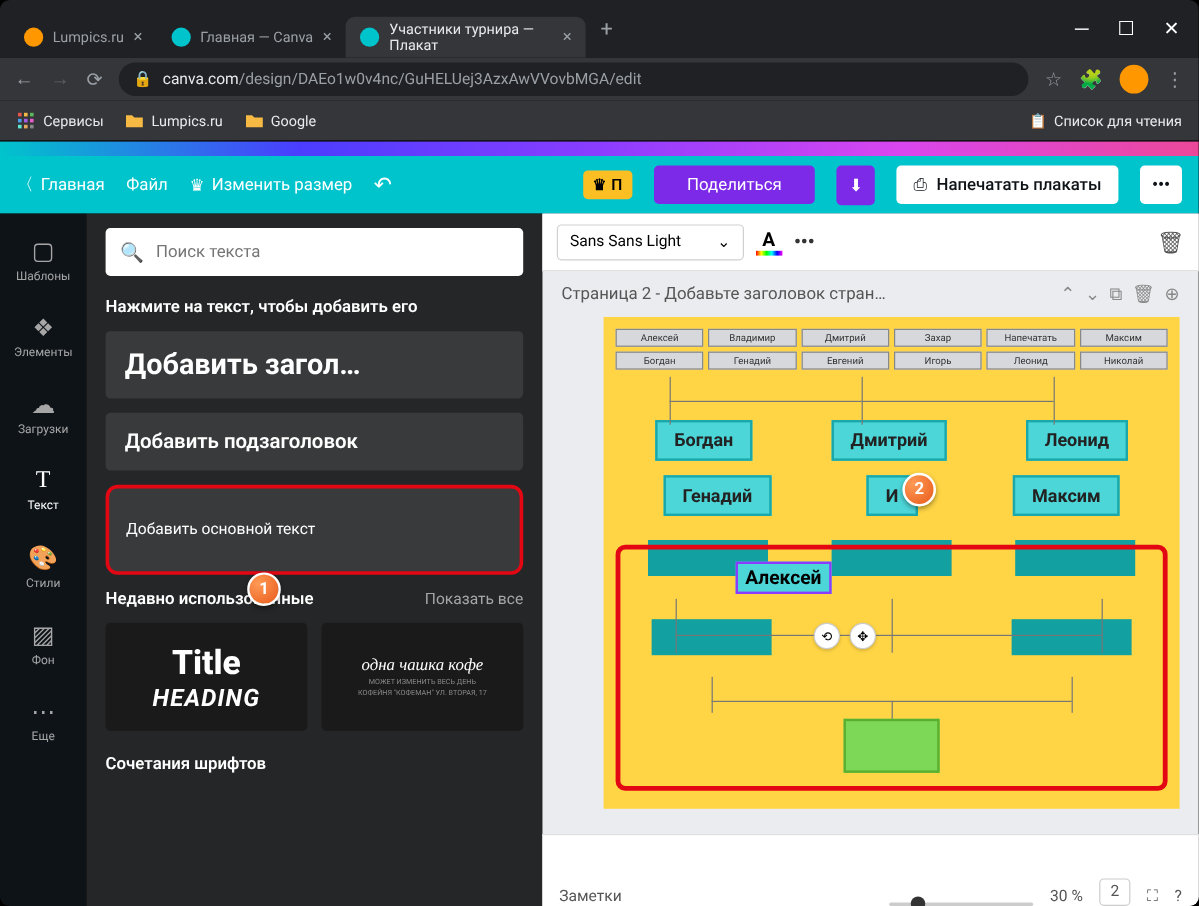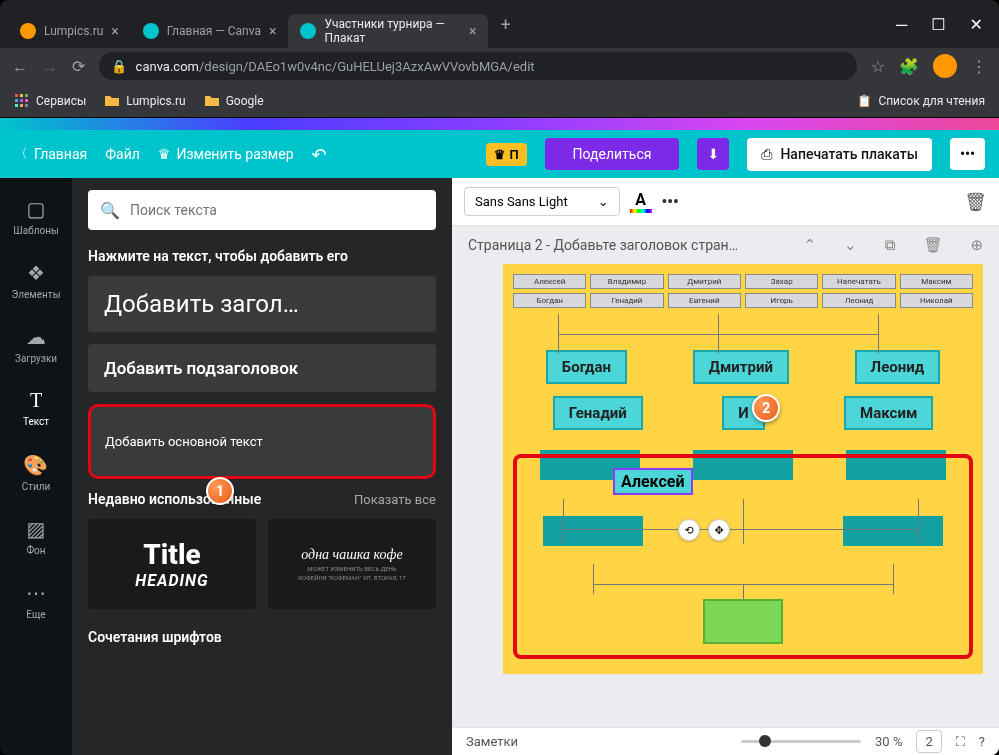--- a/index.html
+++ b/index.html
@@ -28,54 +28,54 @@
 .main{display:flex;height:577px}
 .sidebar{width:72px;background:#0e1318;display:flex;flex-direction:column;padding-top:6px}
 .sb-item{display:flex;flex-direction:column;align-items:center;justify-content:center;height:64px;color:#a6a6a6;font-size:10px;gap:4px;cursor:pointer}
 .sb-item.active{color:#fff}
 .sb-icon{font-size:20px}
 .panel{width:380px;background:#252627;display:flex;flex-direction:column;padding:12px 16px;gap:12px;overflow:hidden}
 .search{background:#fff;border-radius:4px;height:40px;display:flex;align-items:center;padding:0 12px;gap:10px}
 .search input{border:none;outline:none;font-size:14px;flex:1;background:transparent}
 .panel-hint{color:#fff;font-size:14px;font-weight:600;margin-top:6px}
 .text-btn{background:#393a3b;border-radius:4px;padding:14px 16px;color:#fff;cursor:pointer}
-.text-h1{font-size:24px;font-weight:400}
+.text-h1{font-size:24px;font-weight:700}
 .text-h2{font-size:17px;font-weight:600}
 .text-body{font-size:13px}
 .highlight-red{border:3px solid #e30613;border-radius:10px;padding:27px 14px}
 .section-row{display:flex;justify-content:space-between;align-items:center}
 .section-title{color:#fff;font-size:14px;font-weight:600}
 .section-link{color:#a6a6a6;font-size:13px}
 .thumb-row{display:flex;gap:12px}
 .thumb{flex:1;background:#1a1a1a;height:90px;border-radius:4px;display:flex;flex-direction:column;align-items:center;justify-content:center;color:#fff}
 .thumb-title{font-size:28px;font-weight:800}
-.thumb-heading{font-size:16px;font-weight:700;font-style:italic;letter-spacing:1px}
+.thumb-heading{font-size:20px;font-weight:700;font-style:italic;letter-spacing:1px}
 .thumb-coffee{font-size:14px;font-style:italic;font-family:cursive}
 .thumb-sub{font-size:6px;color:#888;margin-top:2px}
 .canvas-area{flex:1;background:#ebecf0;display:flex;flex-direction:column;position:relative}
 .canvas-toolbar{height:48px;background:#fff;display:flex;align-items:center;padding:0 12px;gap:10px;border-bottom:1px solid #e0e0e0}
 .font-select{border:1px solid #d0d0d0;border-radius:4px;padding:6px 10px;font-size:13px;display:flex;align-items:center;gap:30px}
 .color-btn{display:flex;flex-direction:column;align-items:center;font-size:16px;font-weight:700}
 .color-underline{width:22px;height:4px;background:linear-gradient(90deg,#f00,#ff0,#0f0,#0ff,#00f,#f0f)}
-.page-header{display:flex;align-items:center;padding:10px 16px;gap:28px;color:#555;font-size:14px}
+.page-header{display:flex;align-items:center;padding:10px 16px;gap:8px;color:#555;font-size:14px}
 .page-header .spacer{flex:1}
 .hdr-icon{color:#888;font-size:15px;cursor:pointer}
 .canvas-wrap{flex:1;display:flex;justify-content:flex-end;padding:0 16px 8px;overflow:hidden}
 .design{width:480px;height:410px;background:#ffd545;position:relative;padding:10px}
 .top-grid{display:grid;grid-template-columns:repeat(6,1fr);gap:4px}
 .small-box{background:#d6d8dc;border:1px solid #888;font-size:8px;text-align:center;padding:2px;color:#333}
 .mid-row{display:flex;justify-content:space-around;margin-top:22px}
 .teal-box{background:#4dd6d8;border:2px solid #1ba8aa;padding:6px 14px;font-size:15px;font-weight:700;color:#222}
 .red-box{position:absolute;left:10px;right:10px;top:190px;bottom:15px;border:4px solid #e30613;border-radius:8px}
 .dark-row{display:flex;justify-content:space-around;margin-top:26px}
 .dark-box{background:#13a0a0;width:100px;height:30px}
 .selected-text{position:absolute;left:110px;top:204px;background:#4dd6d8;border:2px solid #8b3dff;padding:2px 6px;font-weight:700;font-size:16px}
 .green-box{position:absolute;left:200px;top:335px;width:80px;height:45px;background:#7dd858;border:2px solid #5ab030}
 .badge{position:absolute;width:28px;height:28px;border-radius:50%;background:radial-gradient(circle at 30% 30%,#ff9a56,#e85a1a);border:2px solid #fff;color:#fff;display:flex;align-items:center;justify-content:center;font-weight:700;font-size:14px;box-shadow:0 2px 4px rgba(0,0,0,.4)}
-.bottom-bar{height:28px;background:#fff;border-top:1px solid #e0e0e0;display:flex;align-items:center;padding:0 14px;gap:14px;font-size:13px;color:#555}
+.bottom-bar{height:60px;background:#fff;border-top:1px solid #e0e0e0;display:flex;align-items:flex-end;padding:0 14px;gap:14px;font-size:13px;color:#555}
 .zoom-track{width:120px;height:3px;background:#ccc;border-radius:2px;position:relative}
 .zoom-thumb{position:absolute;left:18px;top:-5px;width:12px;height:12px;background:#333;border-radius:50%}
 .rotate-handle{position:absolute;left:175px;top:255px;display:flex;gap:8px}
 .handle-btn{width:22px;height:22px;background:#fff;border:1px solid #ccc;border-radius:50%;display:flex;align-items:center;justify-content:center;font-size:11px;box-shadow:0 1px 3px rgba(0,0,0,.2)}
 svg{display:block}
 .vline{position:absolute;width:1px;background:#777}
 .hline{position:absolute;height:1px;background:#777}
 </style>
 </head>
 <body>

